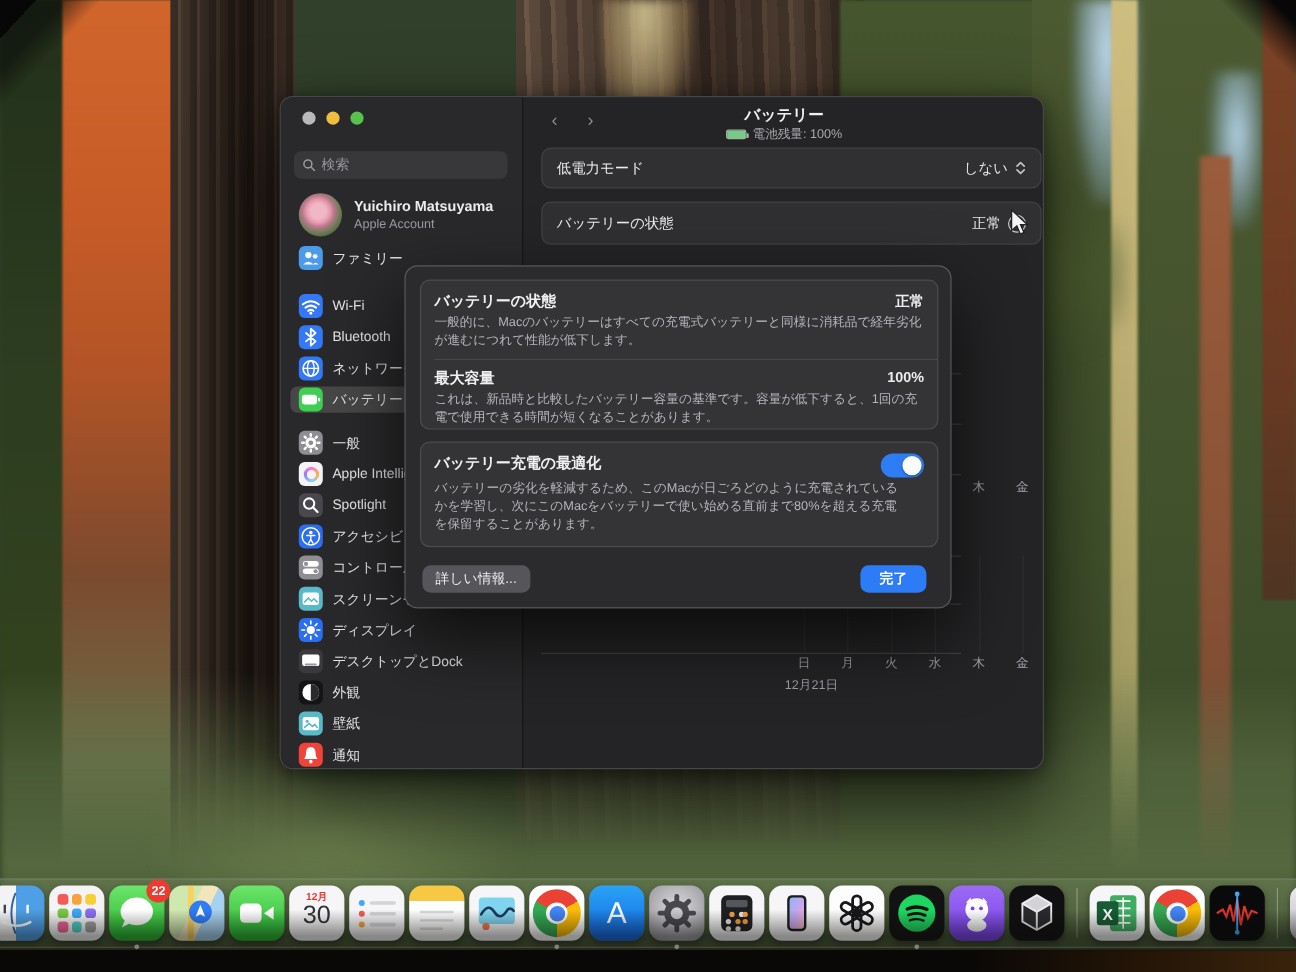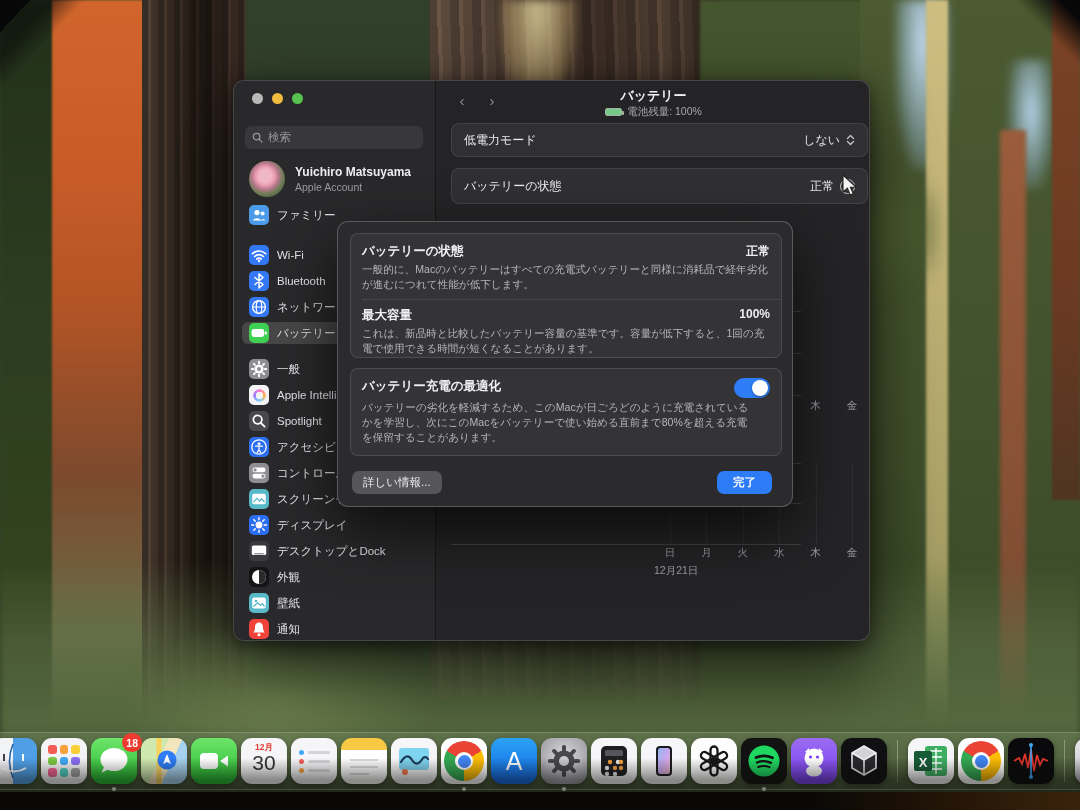--- a/index.html
+++ b/index.html
@@ -481,21 +481,21 @@
             </div>
           </div>
         </div>
         <div class="dock-item running">
           <div class="dock-ic" style="background:linear-gradient(180deg,#6de56a,#23b52e)">
             <svg viewBox="0 0 46 46" style="position:absolute;inset:0">
               <ellipse cx="23" cy="21.5" rx="13.5" ry="11.5" fill="#fff"></ellipse>
               <path d="M13 29 L10.5 35 L18 31 Z" fill="#fff"></path>
             </svg>
           </div>
-          <div class="badge">18</div>
+          <div class="badge">22</div>
         </div>
         <div class="dock-item">
           <div class="dock-ic" style="background:linear-gradient(115deg,#cfe8b0 0 42%,#f3e6bd 42% 62%,#a6d1ef 62%)">
             <svg viewBox="0 0 46 46" style="position:absolute;inset:0">
               <path d="M18 0 L18 46" stroke="#f7d35e" stroke-width="5"></path>
               <circle cx="26" cy="22" r="9.5" fill="#2e7cf6"></circle>
               <path d="M26 16 L30 26 L26 24 L22 26 Z" fill="#fff"></path>
             </svg>
           </div>
         </div>

